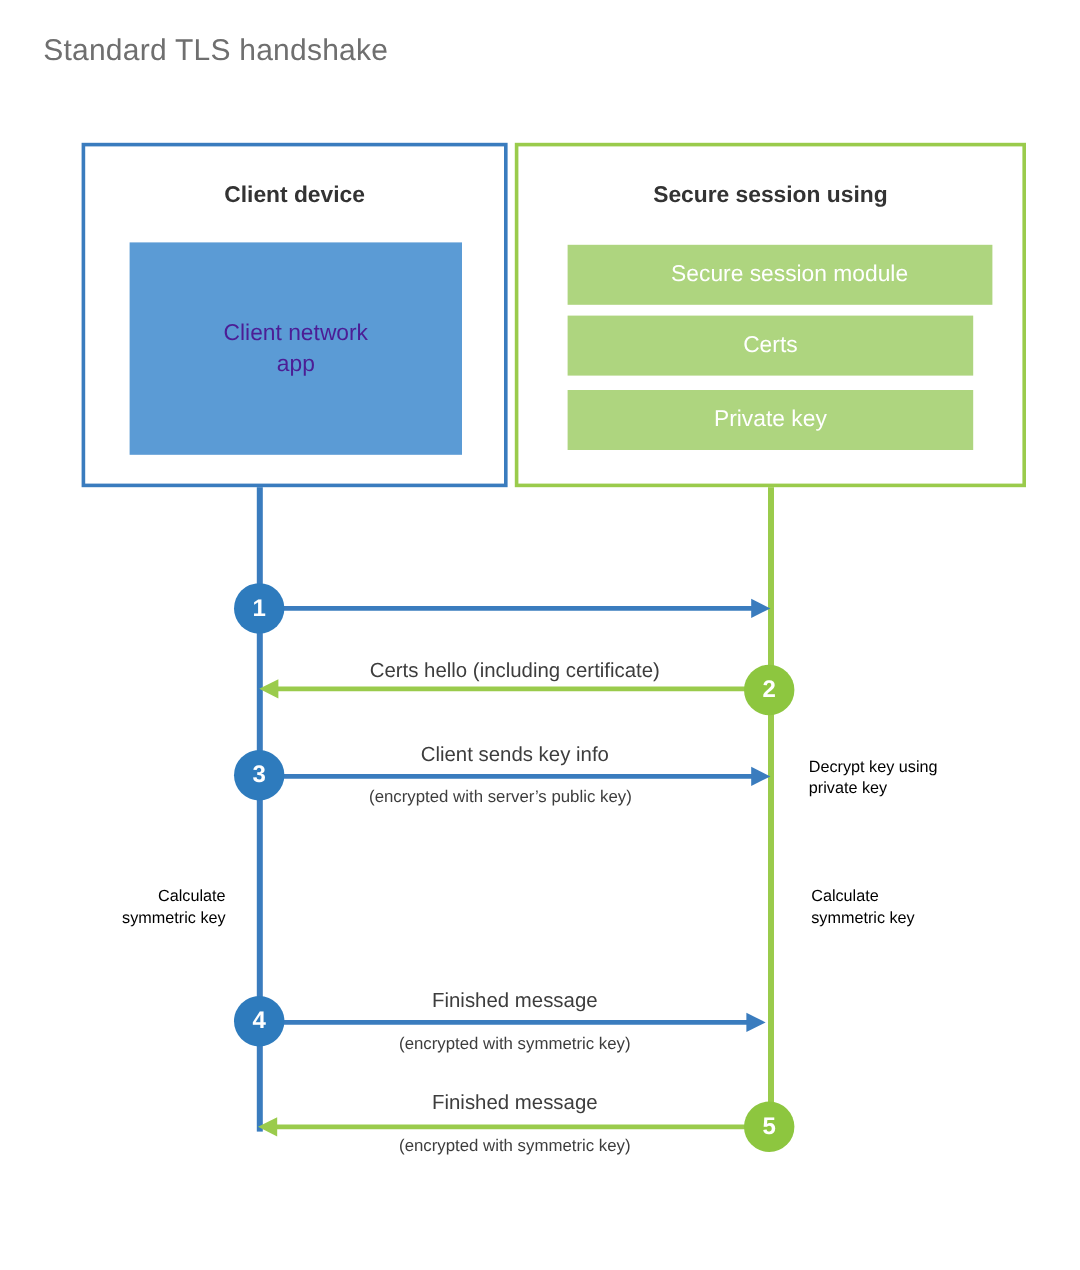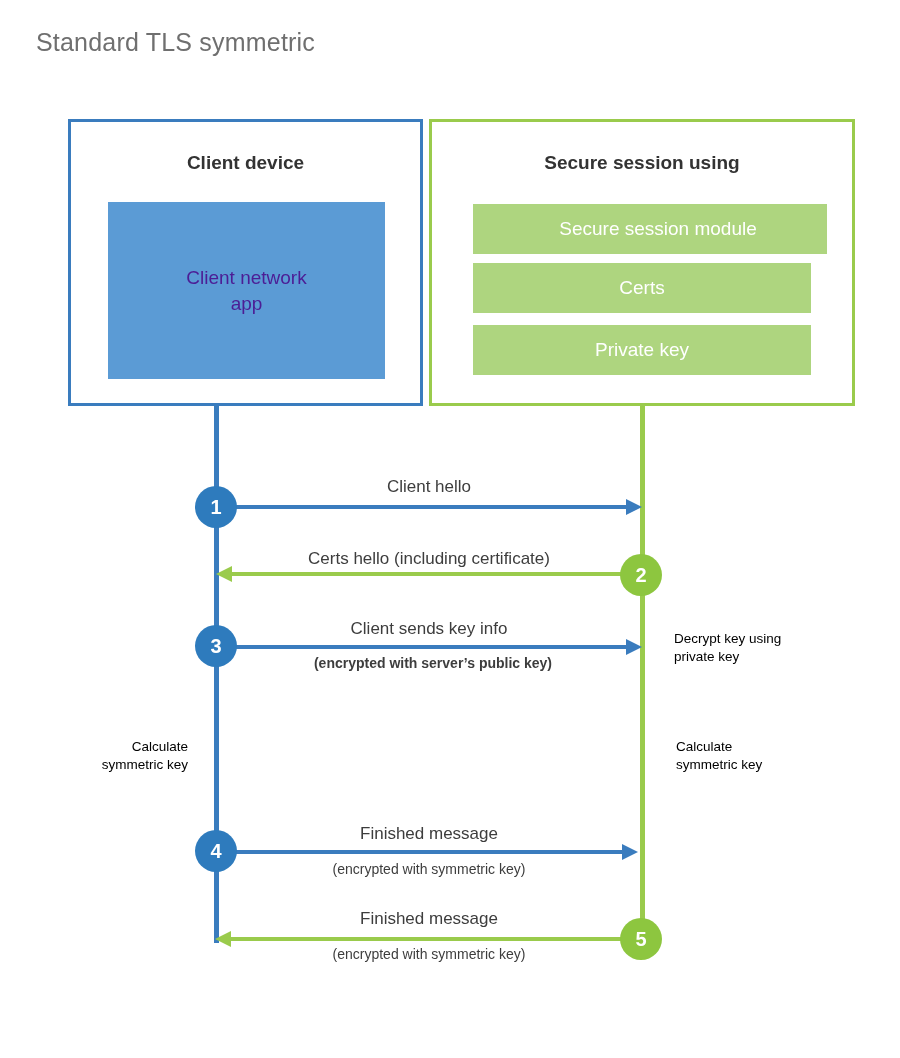--- a/index.html
+++ b/index.html
@@ -164,36 +164,36 @@
     font-size: 13.5px;
     line-height: 1.35;
     white-space: pre-line;
   }
   .side-note.left-note { text-align: right; }
   .side-note.right-note { text-align: left; }
 
   #label-1 { left: 229px; top: 477px; width: 400px; }
   #label-2 { left: 229px; top: 549px; width: 400px; }
   #label-3 { left: 229px; top: 619px; width: 400px; }
-  #sub-3   { left: 233px; top: 655px; width: 400px; font-weight: bold; }
+  #sub-3   { left: 217px; top: 655px; width: 400px; }
   #label-4 { left: 229px; top: 824px; width: 400px; }
   #sub-4   { left: 229px; top: 861px; width: 400px; }
   #label-5 { left: 229px; top: 909px; width: 400px; }
   #sub-5   { left: 229px; top: 946px; width: 400px; }
 
   #note-decrypt { left: 674px; top: 630px; width: 180px; }
   #note-calc-client { left: 20px; top: 738px; width: 168px; }
   #note-calc-server { left: 676px; top: 738px; width: 180px; }
 </style>
 </head>
 <body>
 
 <div id="diagram-root">
 
-  <div class="page-title">Standard TLS symmetric</div>
+  <div class="page-title">Standard TLS handshake</div>
 
   <div class="endpoint-box" id="client-box">
     <div class="box-title">Client device</div>
     <div class="app-block" id="client-app-block" style="white-space: pre-line;">Client network
 app</div>
   </div>
 
   <div class="endpoint-box" id="server-box">
     <div class="box-title">Secure session using</div>
     <div class="server-bar" id="server-bar-0">Secure session module</div>
@@ -231,21 +231,20 @@
       <polygon points="215,939 231,931 231,947" fill="#9acb4c"></polygon>
     </g>
   </svg>
 
   <div class="step-circle client" id="step-1">1</div>
   <div class="step-circle server" id="step-2">2</div>
   <div class="step-circle client" id="step-3">3</div>
   <div class="step-circle client" id="step-4">4</div>
   <div class="step-circle server" id="step-5">5</div>
 
-  <div class="msg-label" id="label-1">Client hello</div>
 
   <div class="msg-label" id="label-2">Certs hello (including certificate)</div>
 
   <div class="msg-label" id="label-3">Client sends key info</div>
   <div class="msg-sub" id="sub-3">(encrypted with server’s public key)</div>
 
   <div class="msg-label" id="label-4">Finished message</div>
   <div class="msg-sub" id="sub-4">(encrypted with symmetric key)</div>
 
   <div class="msg-label" id="label-5">Finished message</div>

